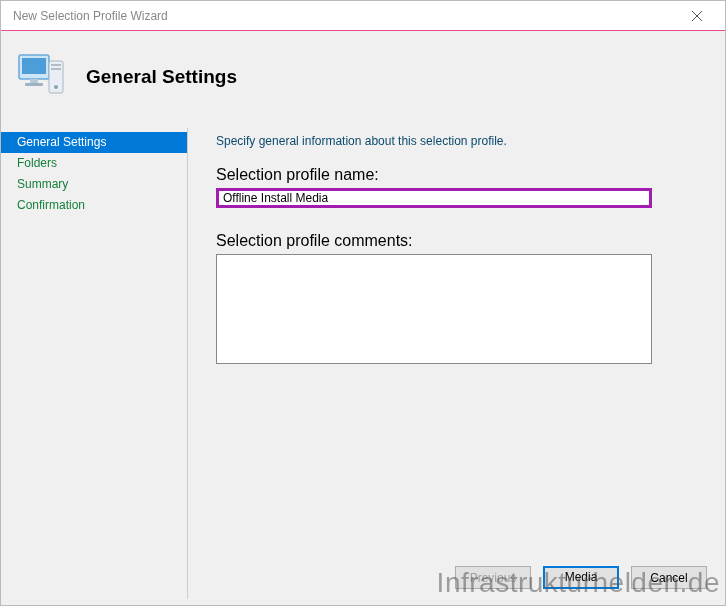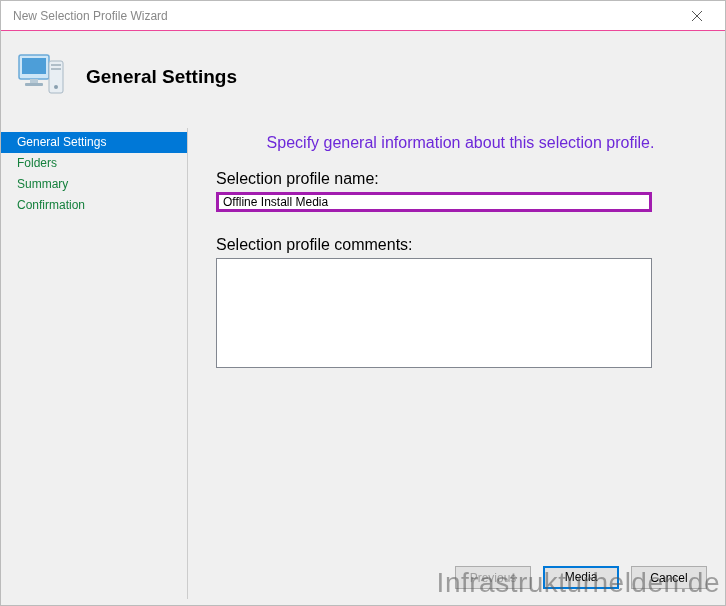--- a/index.html
+++ b/index.html
@@ -81,24 +81,23 @@
       width: 1px;
       background: #ccc;
       margin: 6px 0;
     }
     .main {
       flex: 1;
       padding: 12px 20px 10px 28px;
       position: relative;
     }
     .desc {
-      font-size: 16px;
-      color: #6d28d9;
+      font-size: 12px;
+      color: #0c4a6e;
       margin-bottom: 18px;
-      text-align: center;
     }
     .fieldlabel {
       font-size: 16px;
       color: #000;
       margin-bottom: 4px;
     }
     .text-input {
       width: 436px;
       height: 20px;
       border: 3px solid #a21caf;

